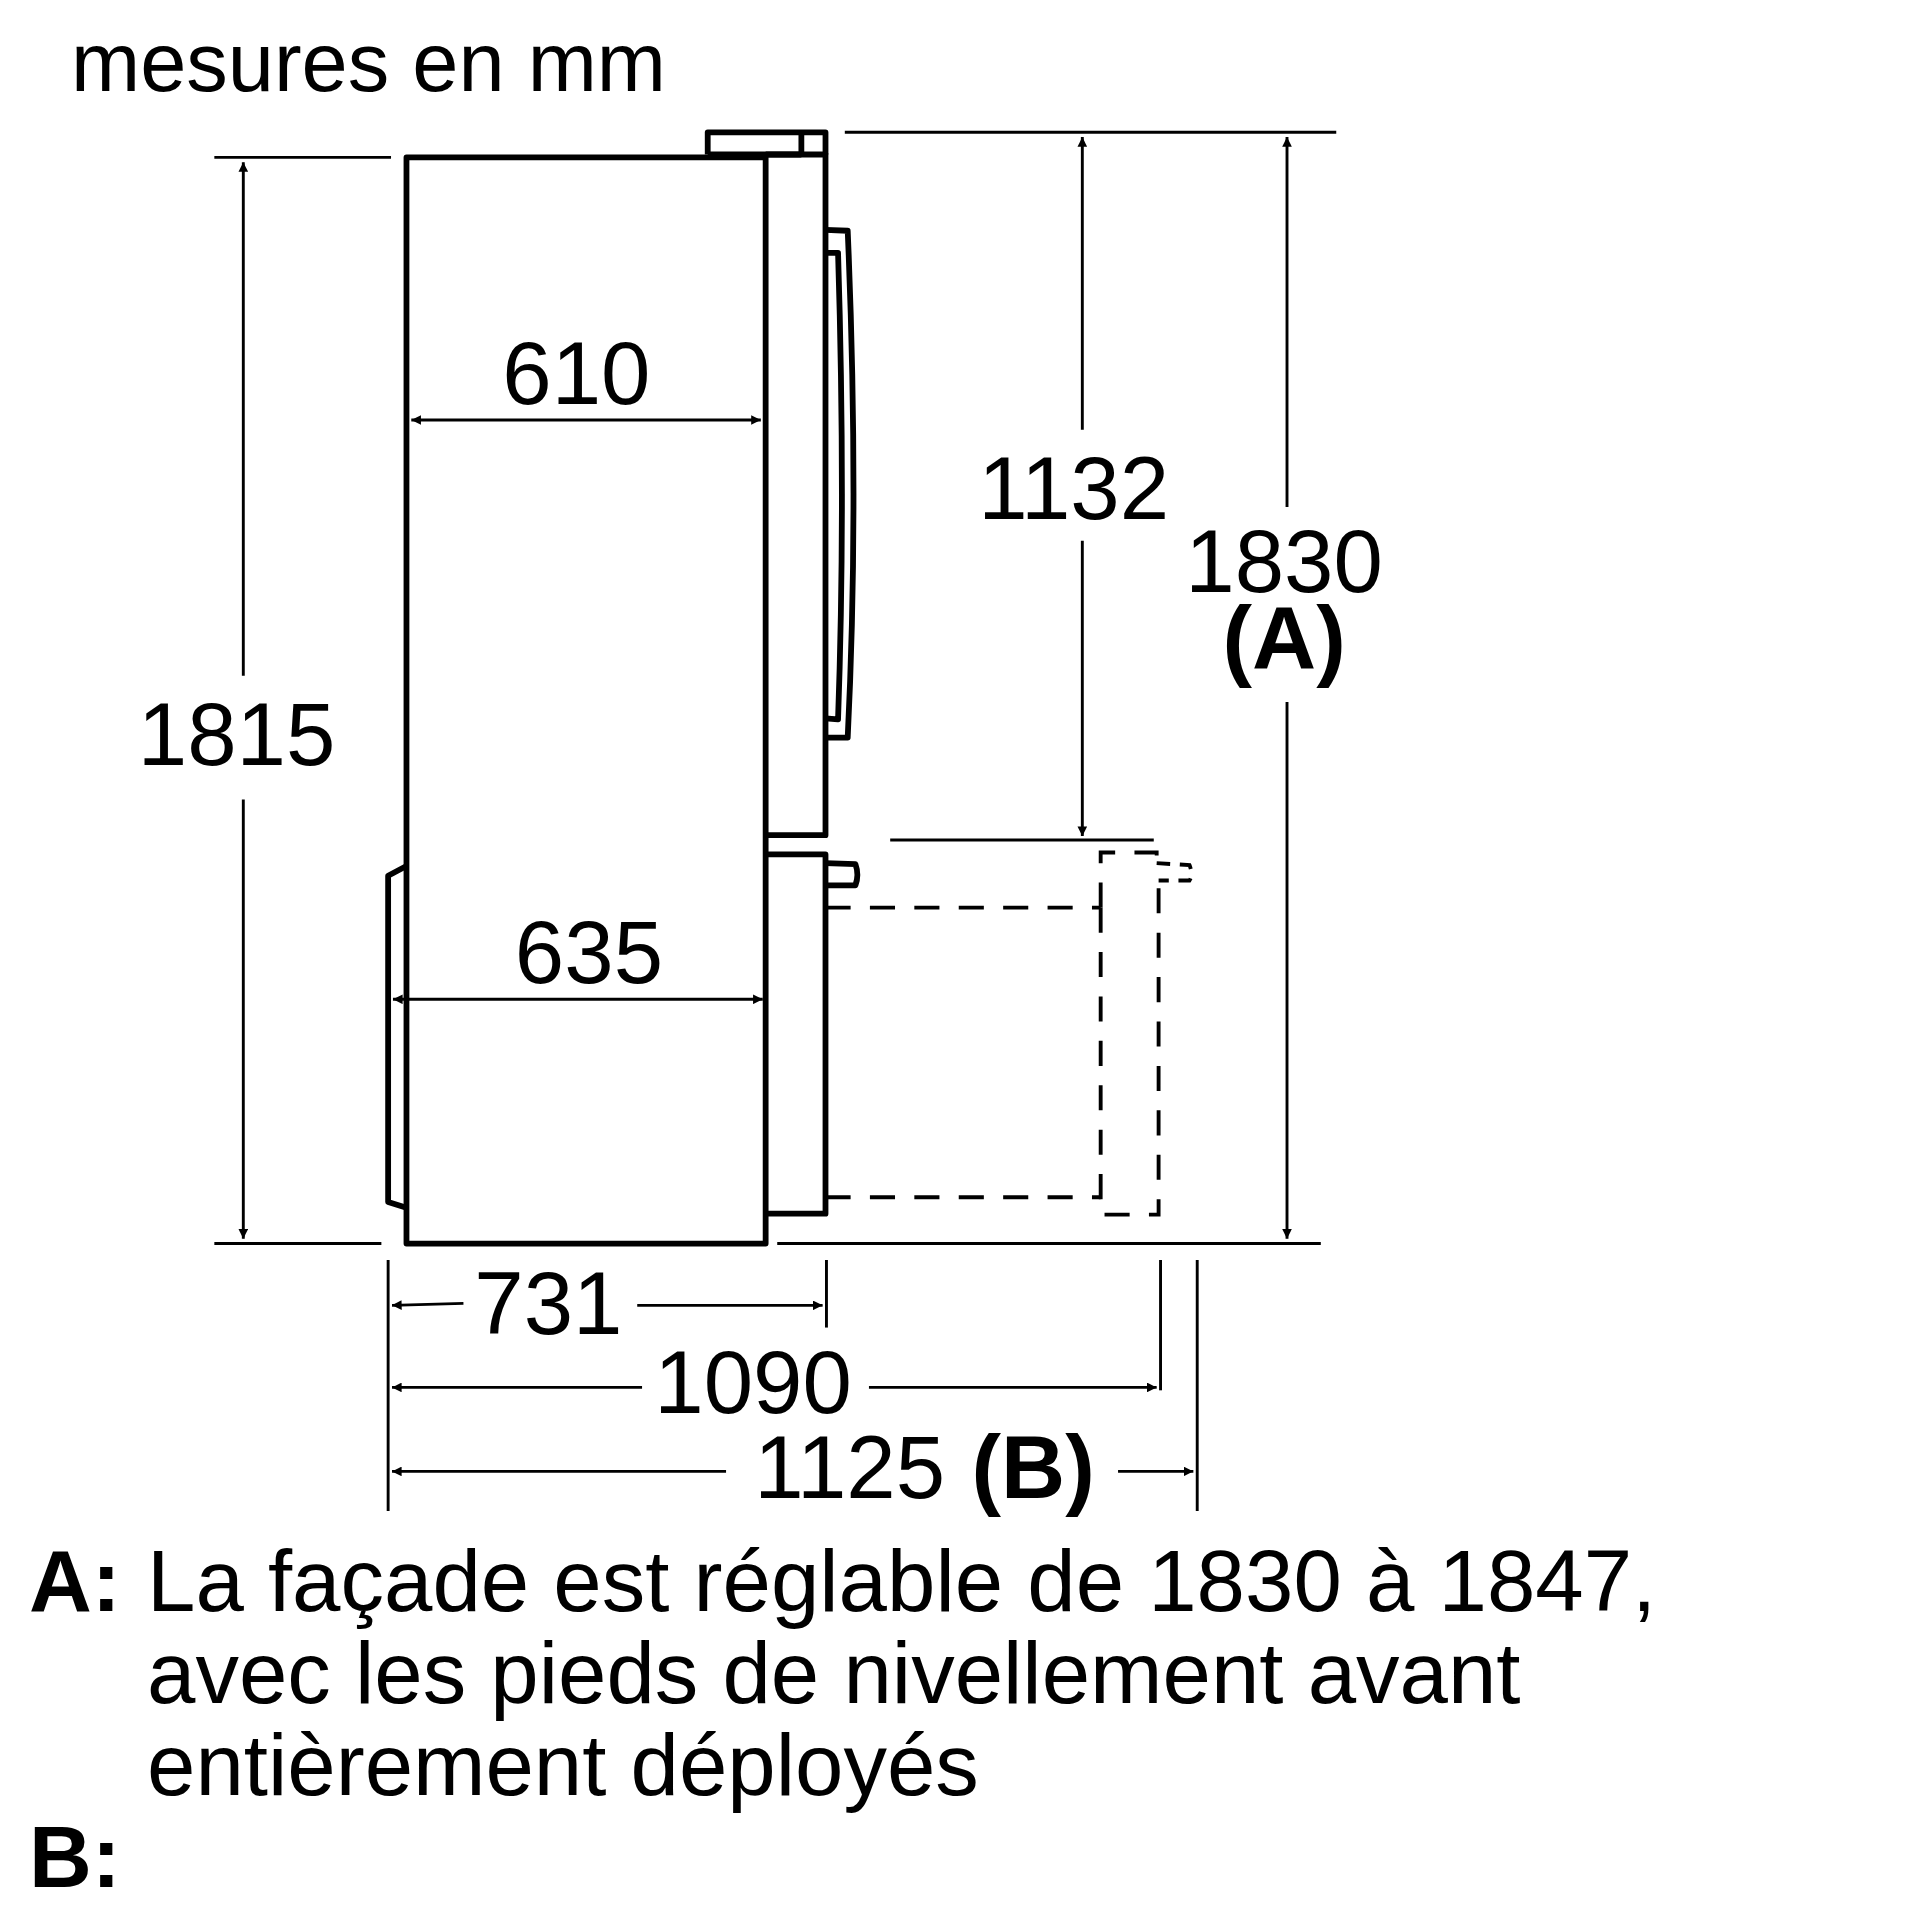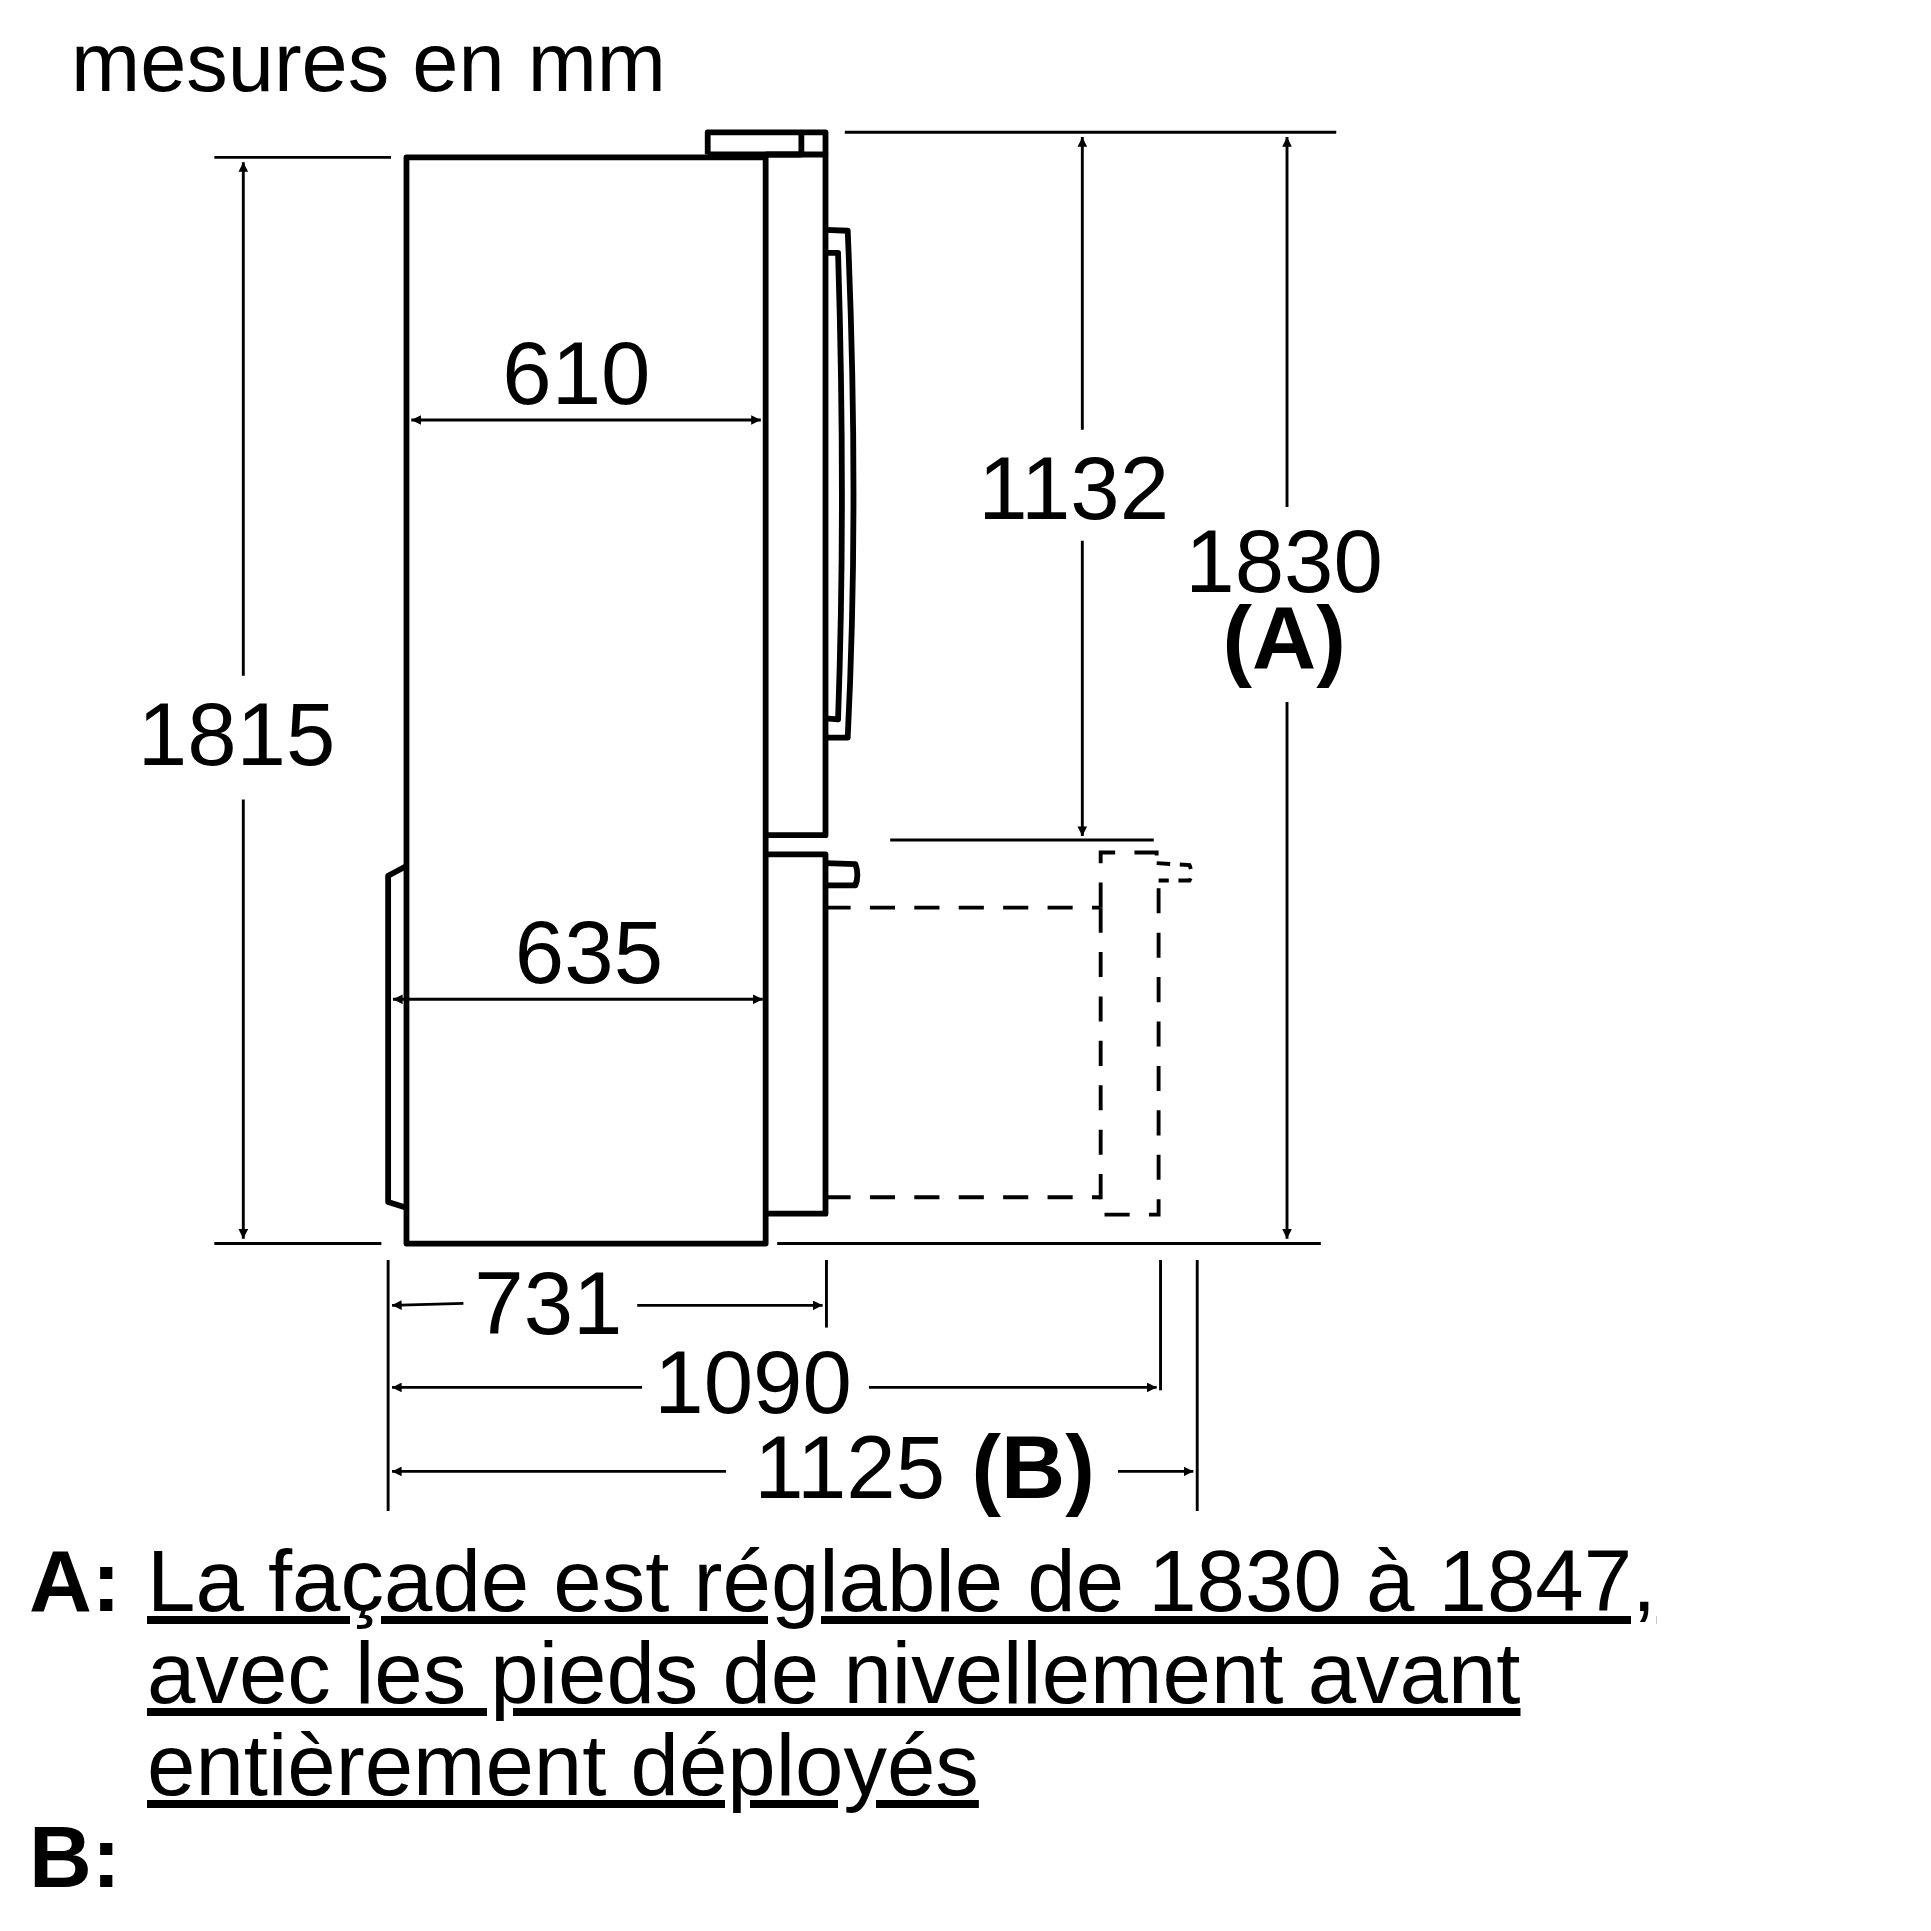--- a/index.html
+++ b/index.html
@@ -8,21 +8,21 @@
     .ln { stroke: #000; fill: none; }
     .thick { stroke-width: 6; stroke-linejoin: round; }
     .thin { stroke-width: 3; }
     .dash { stroke-width: 4; stroke-dasharray: 26 20; }
     .dim-text { font-family: "Liberation Sans", sans-serif; font-size: 92px; fill: #000; }
     .bold { font-weight: bold; }
     .unit-title { position: absolute; left: 27px; top: 21px; font-size: 83px; line-height: 1; margin-left: 44px; }
     .notes { position: absolute; left: 29px; top: 1535px; font-size: 87px; line-height: 92px; }
     .note-row { display: flex; }
     .note-key { width: 118px; font-weight: bold; flex: none; }
-    .note-text { white-space: pre-line; text-decoration: underline; }
+    .note-text { white-space: pre-line; }
   </style>
 </head>
 <body>
 
 <div class="unit-title">mesures en mm</div>
 
 <svg width="1931" height="1931" viewBox="0 0 2000 2000">
   <defs>
     <marker id="ah" viewBox="0 0 10 10" refX="10" refY="5" markerWidth="10" markerHeight="10" markerUnits="userSpaceOnUse" orient="auto-start-reverse">
       <path d="M0,0 L10,5 L0,10 z" fill="#000"></path>

